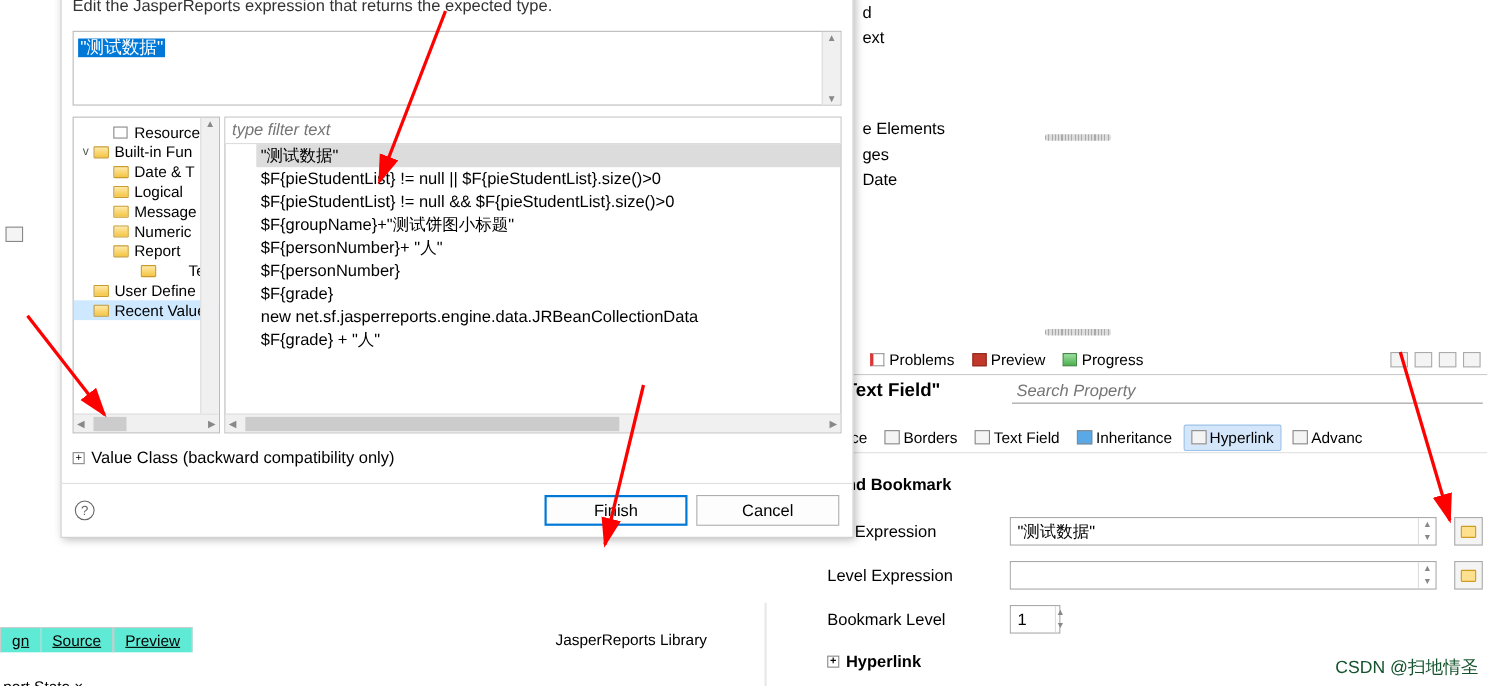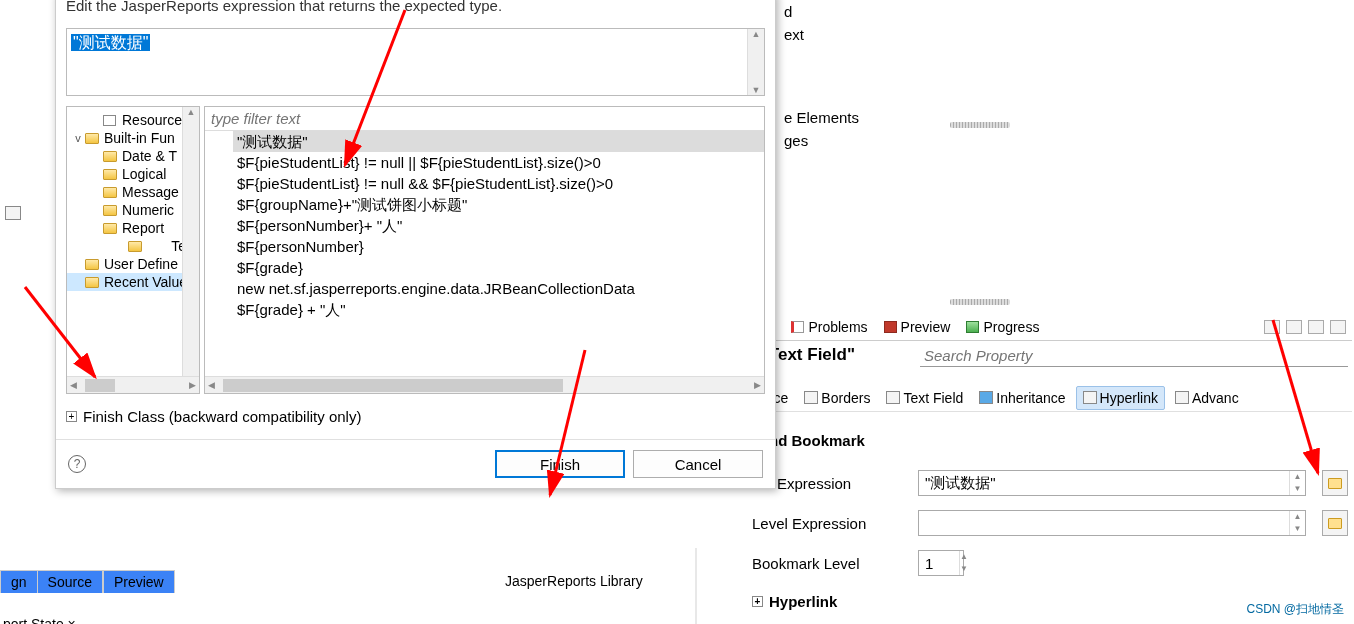--- a/index.html
+++ b/index.html
@@ -72,27 +72,27 @@
 .form-label { width: 156px; white-space: nowrap; overflow: hidden; }
 .form-input-wrap { flex: 1; display: flex; align-items: center; border: 1px solid #aaa; height: 26px; background: #fff; }
 .form-input { flex: 1; border: none; padding: 2px 6px; font-size: 15px; outline: none; }
 .spin-btns { width: 16px; display: flex; flex-direction: column; border-left: 1px solid #ddd; }
 .spin-btns div { height: 12px; font-size: 8px; text-align: center; line-height: 11px; color: #888; cursor: pointer; }
 .ellips-btn { width: 26px; height: 26px; border: 1px solid #aaa; margin-left: 6px; background: #f4f4f4; cursor: pointer; display: flex; align-items: center; justify-content: center; }
 .ellips-inner { width: 14px; height: 11px; background: #ffe08f; border: 1px solid #cc9b20; border-radius: 1px; }
 .num-input { width: 40px; }
 
 .bottom-tabs { position: absolute; left: 0; top: 570px; display: flex; font-size: 14px; }
-.bot-tab { padding: 3px 10px; border: 1px solid #ccc; border-bottom: none; background: #3b82f6; cursor: pointer; }
+.bot-tab { padding: 3px 10px; border: 1px solid #ccc; border-bottom: none; background: #5eead4; cursor: pointer; text-decoration: underline; }
 .bot-tab.first { border-right: none; }
 .status-lib { position: absolute; left: 505px; top: 573px; font-size: 14px; }
 .report-state { position: absolute; left: 3px; top: 616px; font-size: 14px; }
 .left-gutter-icon { position: absolute; left: 5px; top: 206px; width: 16px; height: 14px; border: 1px solid #888; background: #f4f4f4; }
 
-.watermark { position: absolute; right: 10px; bottom: 6px; font-size: 12px; color: #0369a1; margin-left: 31px; }
+.watermark { position: absolute; right: 10px; bottom: 6px; font-size: 16px; color: #14532d; margin-left: 31px; }
 
 
 .arrow-svg { position: absolute; pointer-events: none; z-index: 200; }
 
 .vdivider { position: absolute; left: 695px; top: 548px; bottom: 0; width: 2px; background: #e8e8e8; }
 .doc-icon { width: 13px; height: 12px; background: #fff; border: 1px solid #999; display: inline-block; }
 .prog-icon { width: 13px; height: 12px; background: linear-gradient(#9de09d,#4caf50); border: 1px solid #2e7d32; }
 .prev-icon { width: 13px; height: 12px; background: #c0392b; border: 1px solid #8e2a1f; }
 </style>
 </head>
@@ -209,38 +209,39 @@
       <div class="right-hscroll">
         <span class="right-hscroll-l">◀</span>
         <div class="right-hscroll-thumb"></div>
         <span class="right-hscroll-r">▶</span>
       </div>
     </div>
   </div>
 
   <div class="value-class-row">
     <div class="expand-sq">+</div>
-    <span>Finish Class (backward compatibility only)</span>
+    <span>Value Class (backward compatibility only)</span>
   </div>
 
   <div class="btn-row">
     <div class="help-icon">?</div>
     <div class="btn-group">
       <button class="dlg-btn primary">Finish</button>
       <button class="dlg-btn">Cancel</button>
     </div>
   </div>
 </div>
 
 <div class="bg-right">
   <div class="outline-item">d</div>
   <div class="outline-item">ext</div>
   <div style="height:60px"></div>
   <div class="outline-item" style="font-weight:normal">e Elements</div>
   <div class="outline-item">ges</div>
+  <div class="outline-item">Date</div>
   <div style="height:30px"></div>
 </div>
 <div class="sash-wrap">
     <div class="sash"></div>
   </div>
 <div class="sash-wrap2">
     <div class="sash"></div>
   </div>
 
 <div class="tabs-bar">

